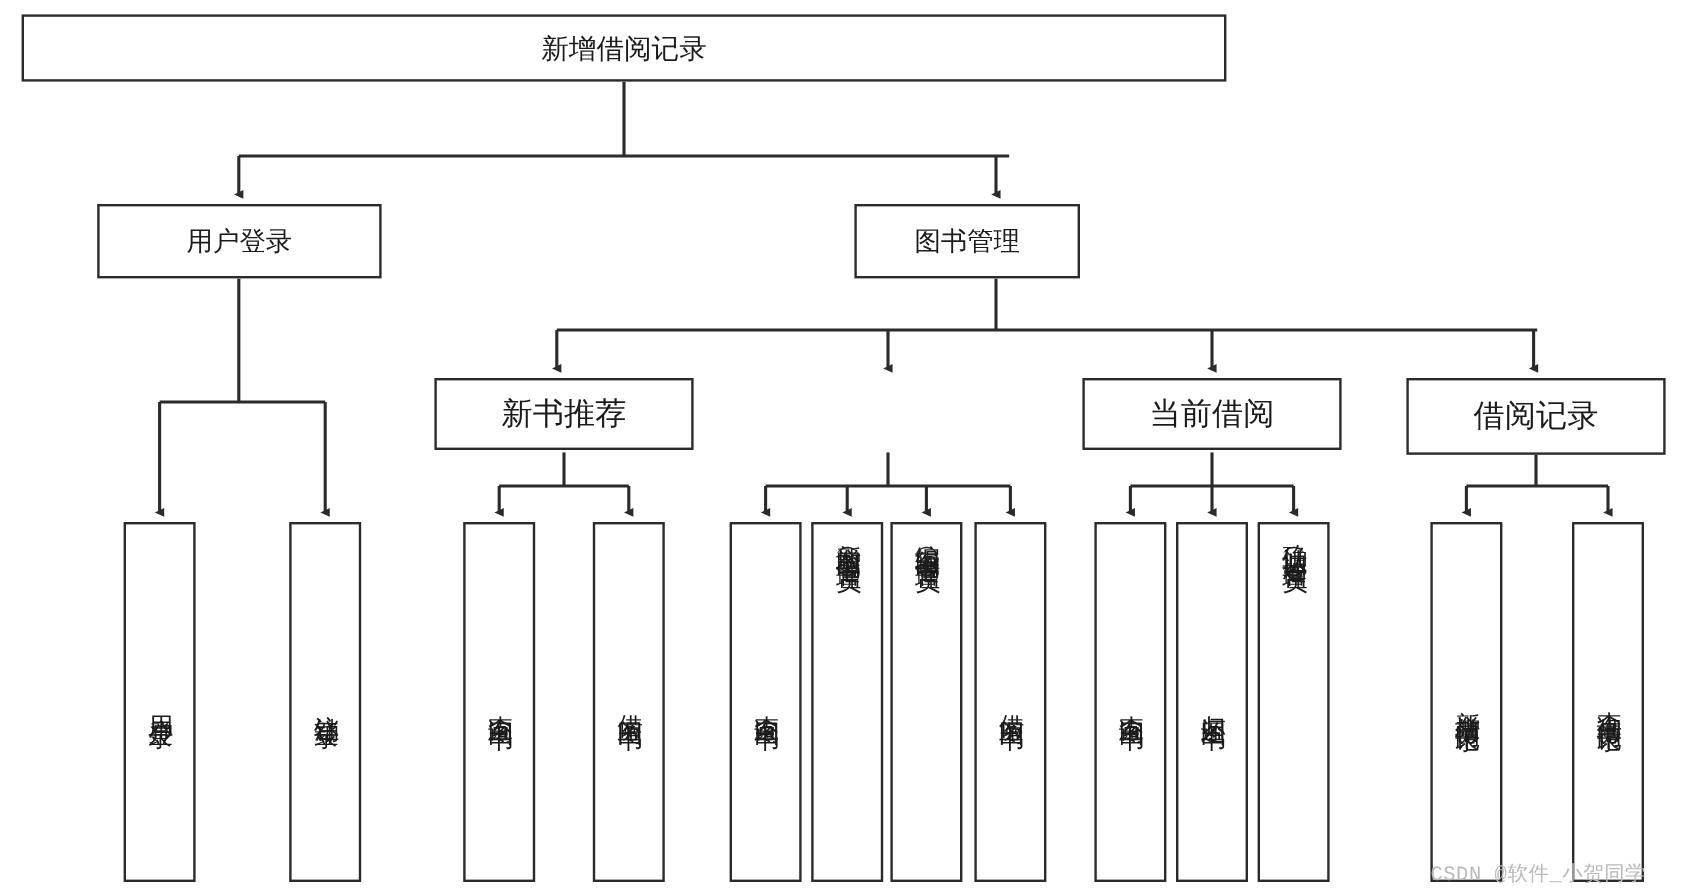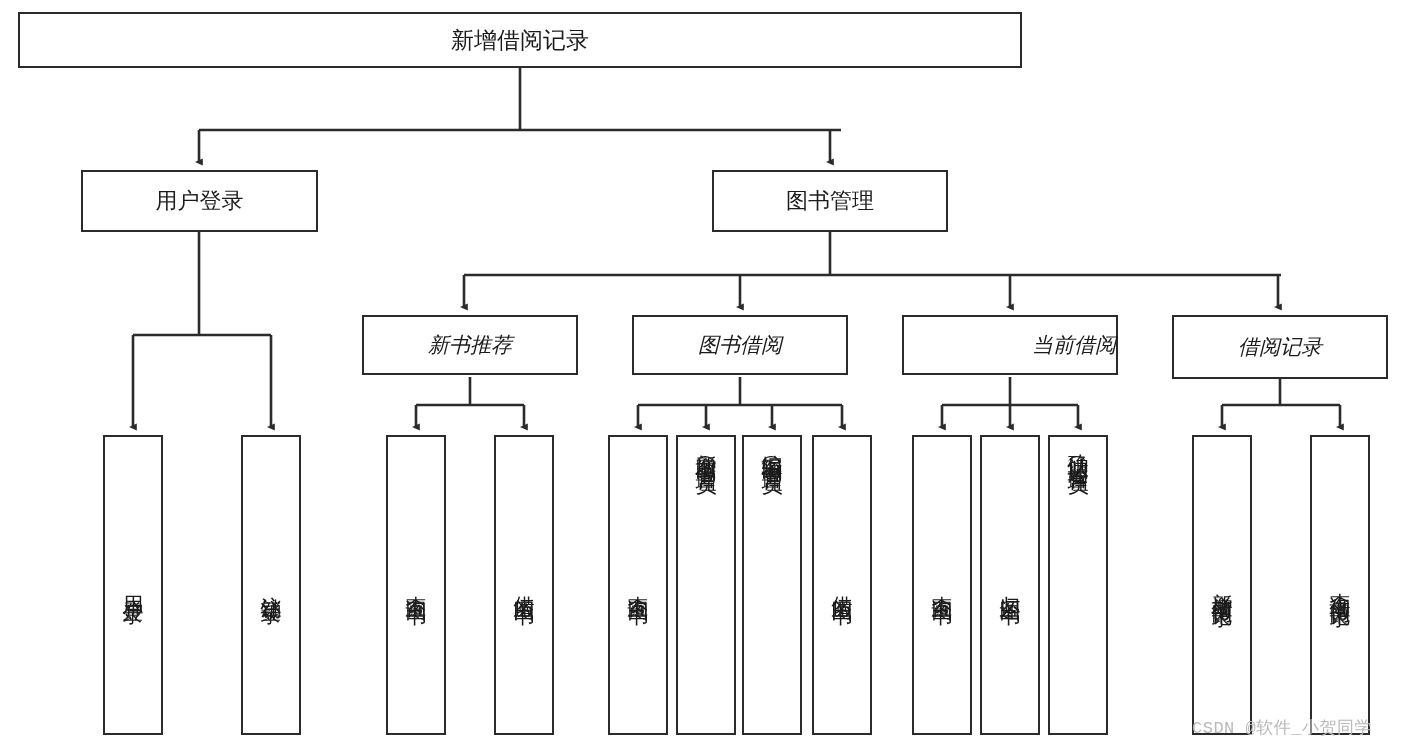--- a/index.html
+++ b/index.html
@@ -35,21 +35,21 @@
     align-items: center;
     justify-content: center;
   }
   .node-label {
     color: #1b1b1b;
     white-space: nowrap;
     line-height: 1.15;
   }
   .node.level-0 .node-label { font-size: 23px; }
   .node.level-1 .node-label { font-size: 22px; }
-  .node.level-2 .node-label { font-size: 21px; font-style: italic; }
+  .node.level-2 .node-label { font-size: 26px; }
 
   .node.leaf {
     align-items: flex-start;
     justify-content: center;
     padding-top: 0;
   }
   .node.leaf .node-label {
     writing-mode: vertical-rl;
     text-orientation: upright;
     font-size: 21px;
@@ -125,31 +125,28 @@
     </g>
   </svg>
 
   <div class="node level-0" style="left:18px; top:12px; width:1004px; height:56px;">
     <span class="node-label">新增借阅记录</span>
   </div>
 
   <div class="node level-1" style="left:81px; top:170px; width:237px; height:62px;">
     <span class="node-label">用户登录</span>
   </div>
-  <div class="node level-1" style="left:712px; top:170px; width:236px; height:62px;">
+  <div class="node level-1" style="left:712px; top:170px; width:188px; height:62px;">
     <span class="node-label">图书管理</span>
   </div>
 
   <div class="node level-2" style="left:362px; top:315px; width:216px; height:60px;">
     <span class="node-label">新书推荐</span>
   </div>
-  <div class="node level-2" style="left:632px; top:315px; width:216px; height:60px;">
-    <span class="node-label">图书借阅</span>
-  </div>
-  <div class="node level-2" style="left:902px; top:315px; width:216px; height:60px;justify-content:flex-end;">
+  <div class="node level-2" style="left:902px; top:315px; width:216px; height:60px;">
     <span class="node-label">当前借阅</span>
   </div>
   <div class="node level-2" style="left:1172px; top:315px; width:216px; height:64px;">
     <span class="node-label">借阅记录</span>
   </div>
 
   <div class="node leaf center" style="left:103px; top:435px; width:60px; height:300px;">
     <span class="node-label">用户登录</span>
   </div>
   <div class="node leaf center" style="left:241px; top:435px; width:60px; height:300px;">

